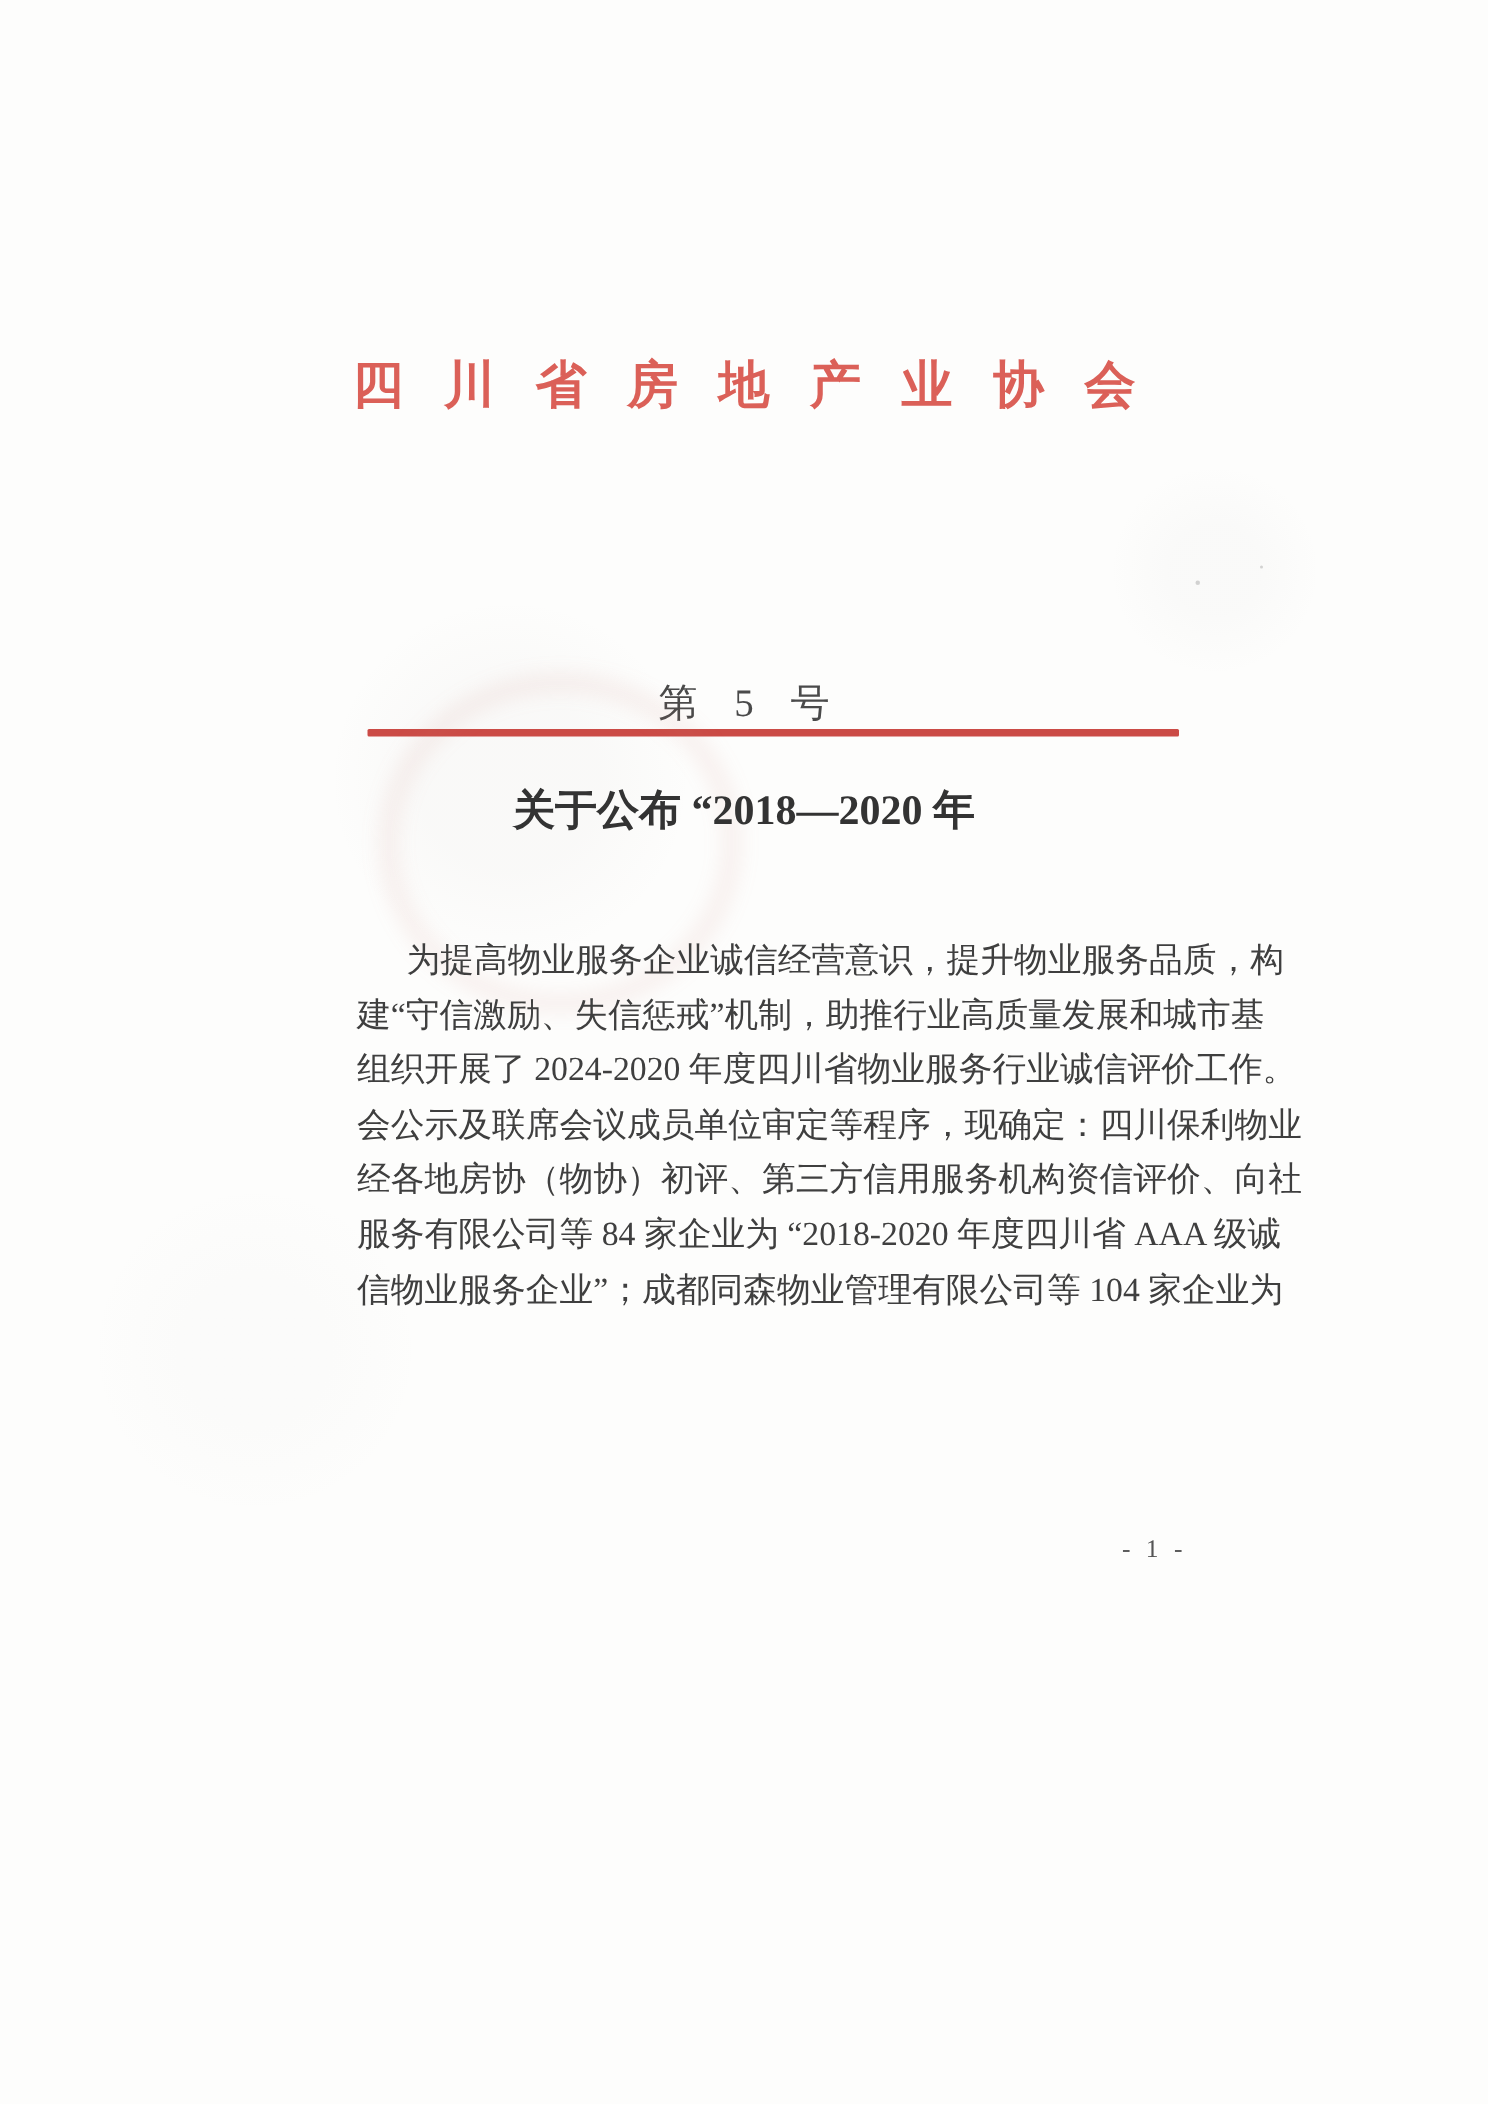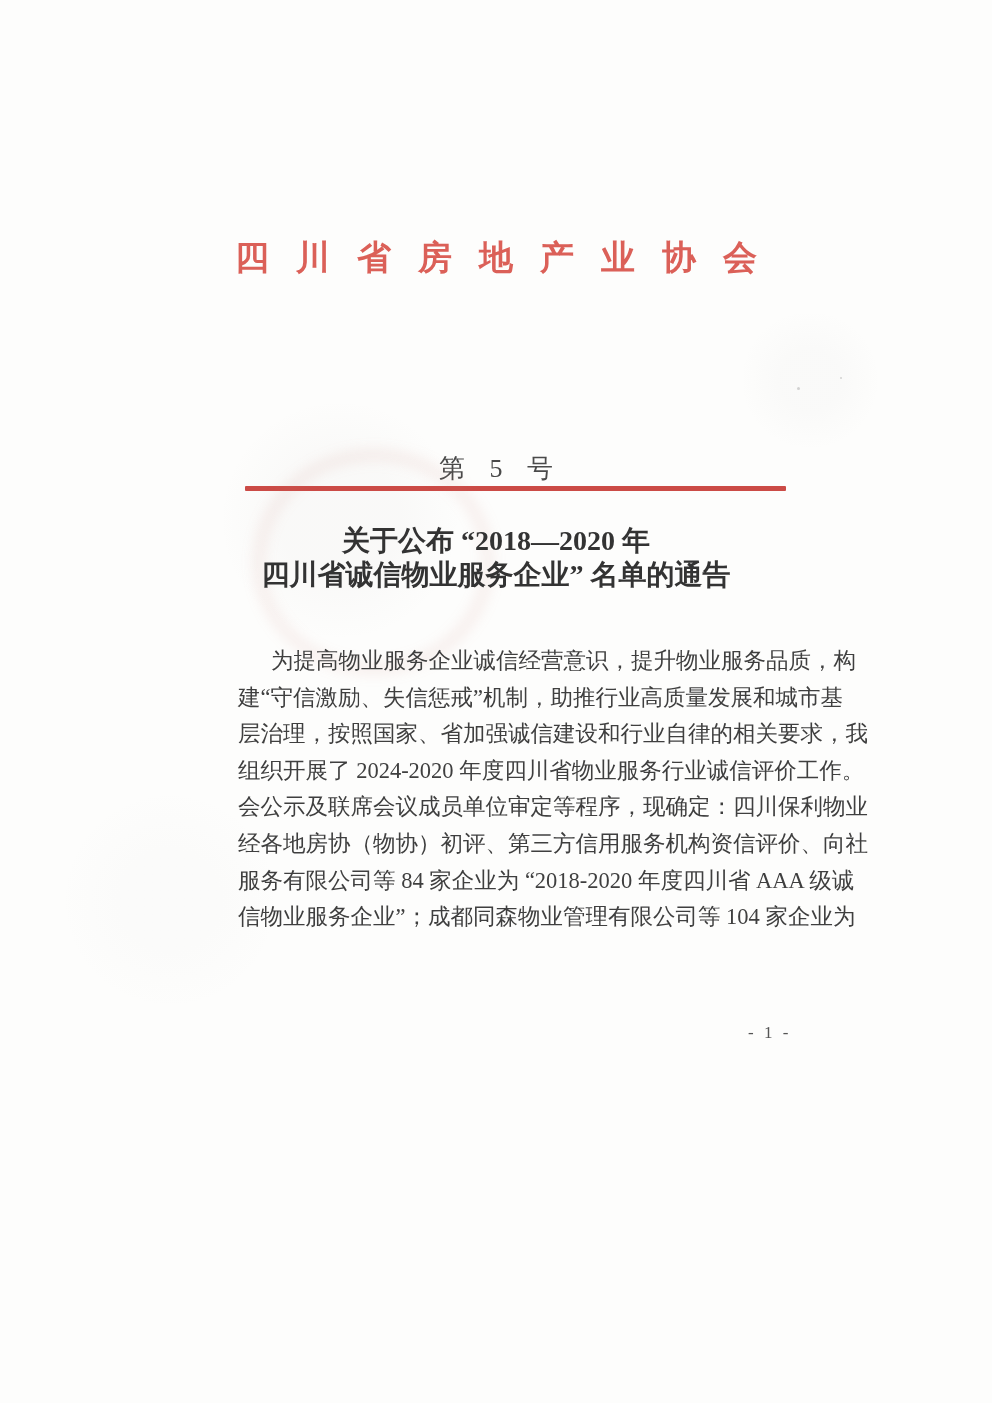--- a/index.html
+++ b/index.html
@@ -89,21 +89,21 @@
     width: 100%;
     text-align: center;
     font-size: 28px;
     font-weight: bold;
     color: #333333;
     line-height: 34px;
   }
 
   .body-text {
     position: absolute;
-    top: 643px;
+    top: 622px;
     left: 238px;
     width: 572px;
     font-size: 22.5px;
     color: #3f3f3f;
     line-height: 36.6px;
   }
   .body-line {
     text-align: justify;
     text-align-last: justify;
     height: 36.6px;
@@ -139,27 +139,25 @@
 
 
   <div class="doc-number">第 5 号</div>
 
   <div class="red-rule"></div>
 
   <div class="stamp"></div>
 
   <div class="doc-title">
     <div>关于公布 “2018—2020 年</div>
-    <div>四川省诚信物业服务企业” 名单的通告</div>
   </div>
 
   <div class="body-text">
     <div class="body-line indented">为提高物业服务企业诚信经营意识，提升物业服务品质，构</div>
     <div class="body-line">建“守信激励、失信惩戒”机制，助推行业高质量发展和城市基</div>
-    <div class="body-line">层治理，按照国家、省加强诚信建设和行业自律的相关要求，我</div>
     <div class="body-line">组织开展了 2024-2020 年度四川省物业服务行业诚信评价工作。</div>
     <div class="body-line">会公示及联席会议成员单位审定等程序，现确定：四川保利物业</div>
     <div class="body-line">经各地房协（物协）初评、第三方信用服务机构资信评价、向社</div>
     <div class="body-line">服务有限公司等 84 家企业为 “2018-2020 年度四川省 AAA 级诚</div>
     <div class="body-line">信物业服务企业”；成都同森物业管理有限公司等 104 家企业为</div>
   </div>
 
   <div class="page-number">- 1 -</div>
 
   <div class="speck speck-1"></div>

